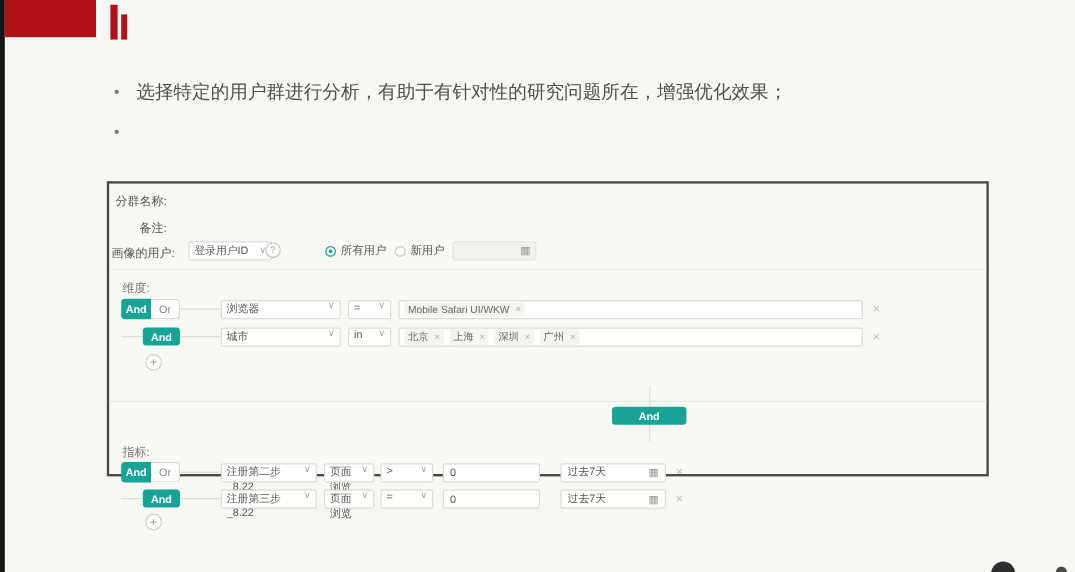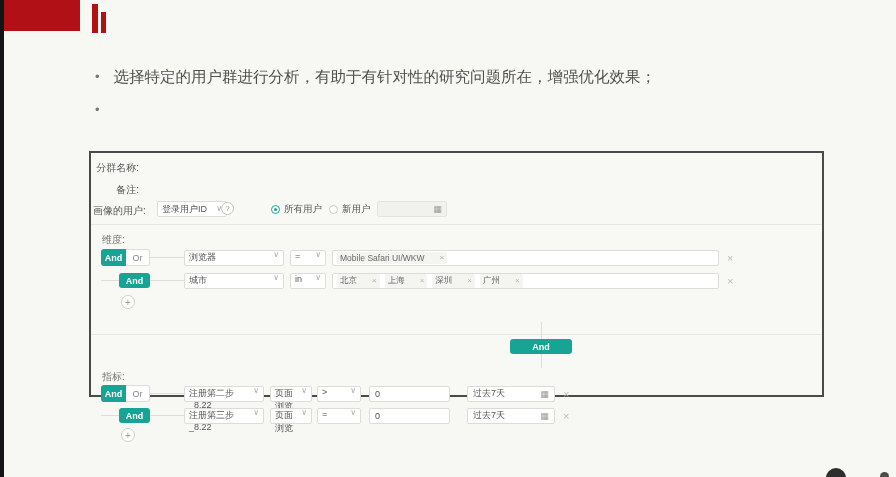--- a/index.html
+++ b/index.html
@@ -28,21 +28,21 @@
   .divider{position:absolute;left:0;right:0;height:1px;background:#e6e6e2;}
   .seclabel{position:absolute;font-size:10px;color:#777;}
   .frow{position:absolute;left:10px;height:17px;display:flex;align-items:center;}
   .andor{display:flex;height:17px;}
   .btn-and{width:25px;background:#18a495;color:#fff;font-size:9px;font-weight:bold;display:flex;align-items:center;justify-content:center;border-radius:3px 0 0 3px;}
   .btn-or{width:24px;background:#fff;border:1px solid #dcdcd8;border-left:none;color:#8a8a86;font-size:9px;display:flex;align-items:center;justify-content:center;border-radius:0 3px 3px 0;box-sizing:border-box;}
   .btn-and2{width:31px;height:15px;background:#18a495;color:#fff;font-size:9px;font-weight:bold;display:flex;align-items:center;justify-content:center;border-radius:3px;}
   .conn{height:1px;background:#ddddd9;}
   .fld{height:16px;display:flex;align-items:flex-start;justify-content:space-between;padding:0 4px;box-sizing:border-box;}
   .tagbox{height:16px;display:flex;align-items:center;gap:5px;padding:0 4px;box-sizing:border-box;}
-  .tag{display:inline-flex;align-items:center;gap:15px;background:#f4f4f1;border-radius:2px;padding:1px 3px;font-size:8.5px;color:#666;white-space:nowrap;}
+  .tag{display:inline-flex;align-items:center;gap:5px;background:#f4f4f1;border-radius:2px;padding:1px 3px;font-size:8.5px;color:#666;white-space:nowrap;}
   .tag-x{color:#b2b2ae;font-size:8px;}
   .row-x{color:#bcbcb8;font-size:11px;margin-left:8px;}
   .plusbtn{position:absolute;width:14px;height:14px;border:1px solid #cfcfcb;border-radius:50%;background:#fff;color:#9a9a96;font-size:10px;display:flex;align-items:center;justify-content:center;box-sizing:border-box;}
   .vconn{position:absolute;width:1px;background:#ddddd9;}
   .and-center{position:absolute;left:419px;top:186px;width:62px;height:15px;background:#18a495;color:#fff;font-size:9px;font-weight:bold;display:flex;align-items:center;justify-content:center;border-radius:3px;}
   .valbox{height:16px;display:flex;align-items:center;padding:0 5px;box-sizing:border-box;}
   .datebox{height:16px;display:flex;align-items:center;justify-content:space-between;padding:0 5px;box-sizing:border-box;}
   .cal{color:#9a9a96;font-size:9px;}
   .corner-circle{position:absolute;left:826px;top:468px;width:20px;height:20px;border-radius:50%;background:#2e2e2e;}
   .corner-dot{position:absolute;left:880px;top:472px;width:9px;height:9px;border-radius:50%;background:#4c4c4c;}

